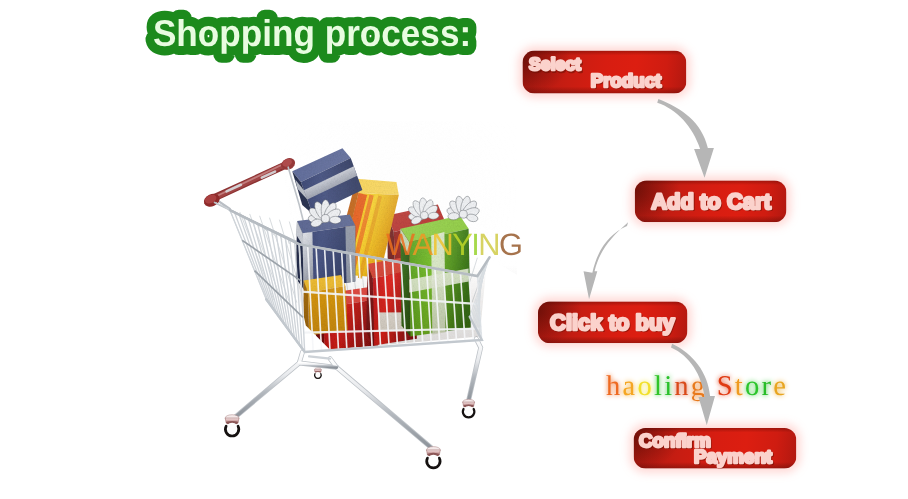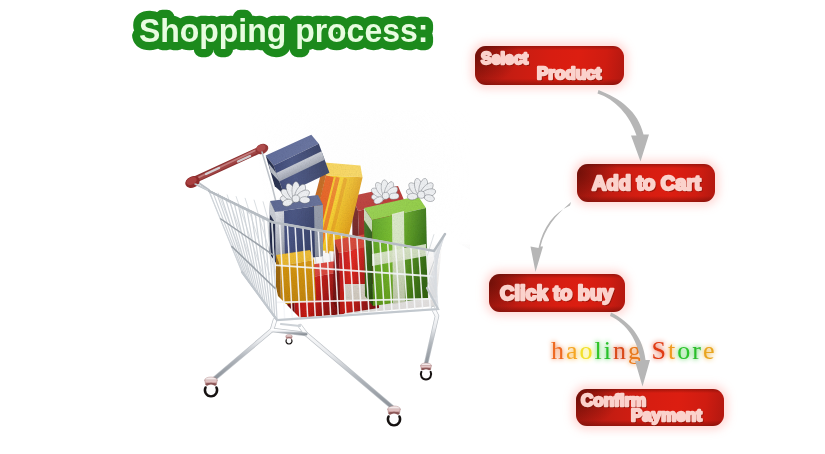--- a/index.html
+++ b/index.html
@@ -416,20 +416,21 @@
 <path d="M242,272 L277,320 L438,309 L427,288"></path>
 </g>
 </svg>
 
   <svg class="arrows" width="825" height="454">
     <path fill="#b6b6b6" d="M597.5,93.5 C615,99 630,115.5 636.5,135.5 L631,135.5 L640.5,161.5 L649,134.5 L643.5,134.5 C638,111 620,98.5 598.5,90 Z"></path>
     <path fill="#b6b6b6" d="M570,205.5 C554,212.5 543,227 538.5,248 L530.5,246.5 L535.5,272 L543,246.5 L540.5,246.5 C545,228 555,216 571,202 Z"></path>
     <path fill="#b6b6b6" d="M610,316 C627,323.5 638,341 640.5,361 L635,361 L642.5,386.5 L650,360 L645.5,360 C643.5,338.5 630,321.5 611,312.5 Z"></path>
   </svg>
 
+  <div class="wm-cart" id="cart-wm"><i style="color: rgba(235, 110, 30, 0.85);">W</i><i style="color: rgba(240, 150, 35, 0.85);">A</i><i style="color: rgba(240, 195, 45, 0.85);">N</i><i style="color: rgba(190, 215, 40, 0.85);">Y</i><i style="color: rgba(150, 210, 45, 0.85);">I</i><i style="color: rgba(205, 200, 60, 0.8);">N</i><i style="color: rgba(150, 90, 45, 0.85);">G</i></div>
   <div class="wm-store" id="store-wm"><i style="color: rgb(238, 106, 34);">h</i><i style="color: rgb(245, 166, 35);">a</i><i style="color: rgb(242, 224, 42);">o</i><i style="color: rgb(47, 196, 39);">l</i><i style="color: rgb(41, 192, 42);">i</i><i style="color: rgb(217, 74, 26);">n</i><i style="color: rgb(232, 121, 28);">g</i><i style="color: rgb(255, 255, 255);"> </i><i style="color: rgb(224, 58, 18);">S</i><i style="color: rgb(239, 154, 32);">t</i><i style="color: rgb(44, 197, 44);">o</i><i style="color: rgb(41, 189, 41);">r</i><i style="color: rgb(232, 165, 32);">e</i></div>
 
   <div class="btn" id="b1" style="left:475px;top:46px;width:149px;height:39px;">
     <span class="g1"></span>
     <span class="g2"></span>
     <span class="g3"></span>
     <svg class="lbls">
       <text class="sh" x="7.0" y="19.0" font-size="16">Select</text>
       <text x="6.0" y="18.0" font-size="16">Select</text>
       <text class="sh" x="63.0" y="34.0" font-size="17">Product</text>

